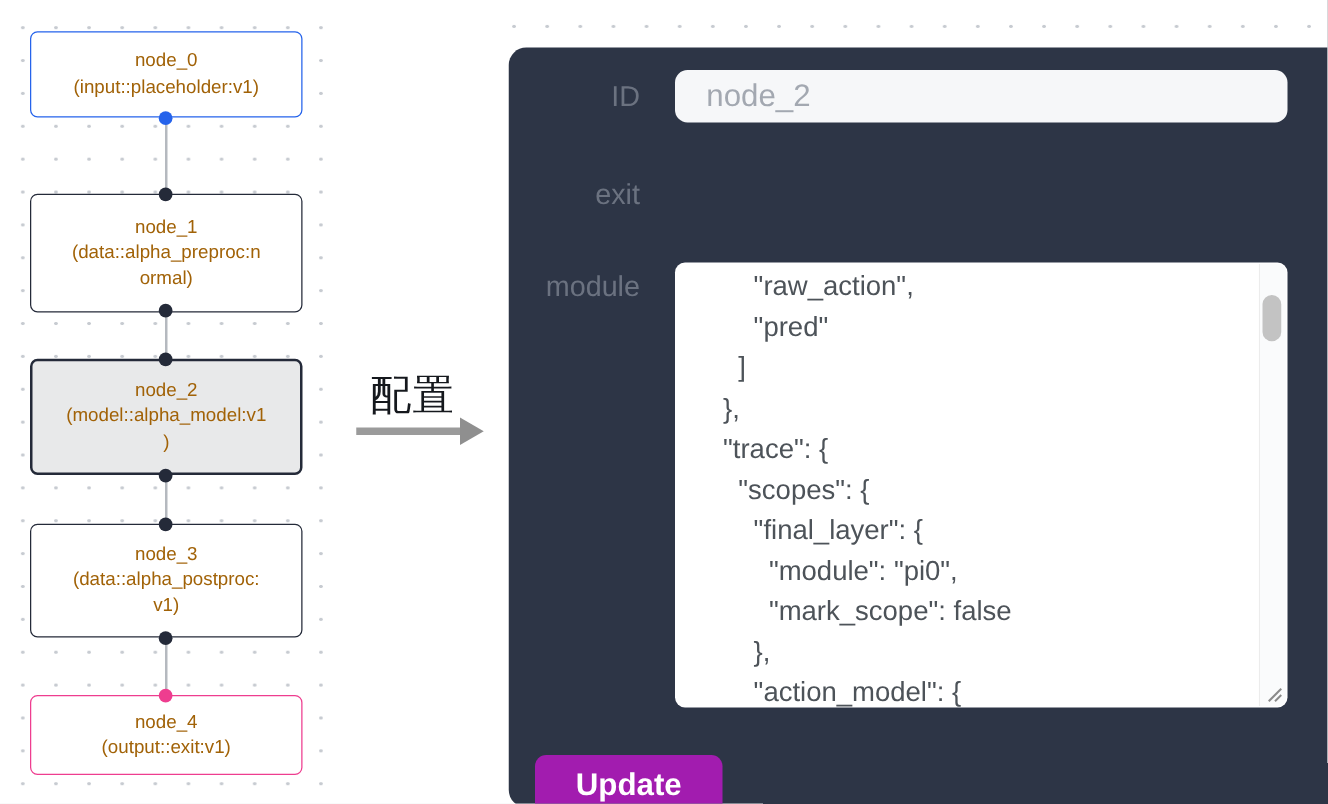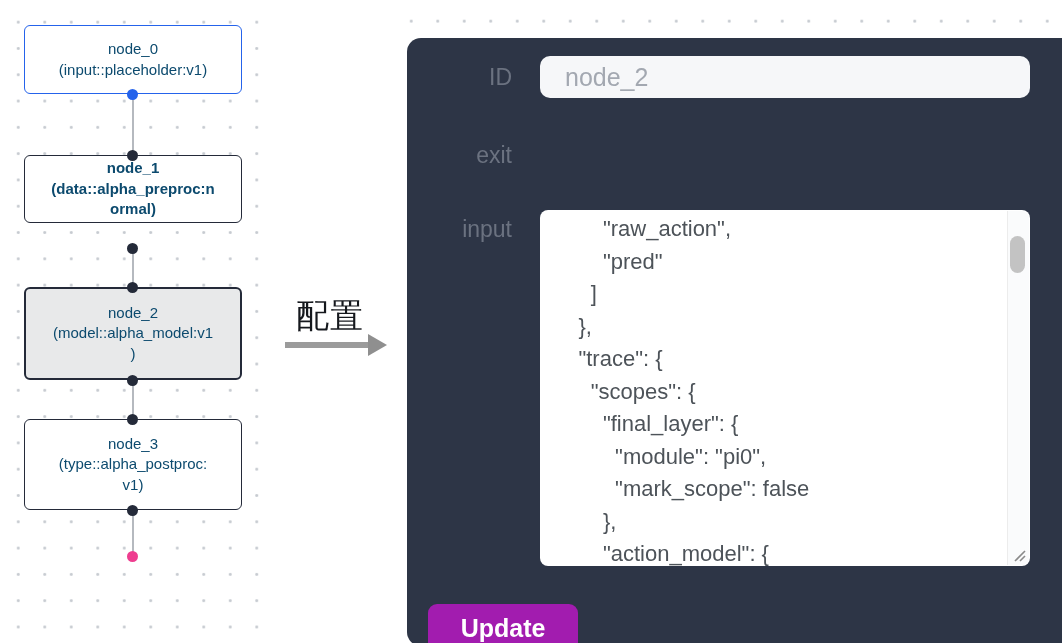--- a/index.html
+++ b/index.html
@@ -16,27 +16,27 @@
   }
   .dots.left  { left:0;  width:278px;  background-position:5px 9px; }
   .dots.right { left:392px; width:670px; background-position:6px 8px; }
 
   
   .node {
     position:absolute; left:24px; width:218px;
     background:#ffffff; border:1.5px solid #242a39; border-radius:6px;
     display:flex; align-items:center; justify-content:center;
     text-align:center; white-space:pre-line;
-    font-size:15px; line-height:20.5px; color:#0c4a6e; cursor:pointer;
+    font-size:15px; line-height:20.5px; color:#a16207; cursor:pointer;
   }
   .node.blue { border-color:#2563eb; }
   .node.pink { border-color:#ee3d8f; }
   .node.selected { background:#e8e9ea; border-width:2.5px; }
   #node0 { top:25px;  height:69px; }
-  #node1 { top:155px; height:68px;font-weight:bold; }
+  #node1 { top:155px; height:95px; }
   #node2 { top:287px; height:93px; }
   #node3 { top:419px; height:91px; }
   #node4 { top:556px; height:64px; }
 
   .edge { position:absolute; left:132px; width:2px; background:#b5b9bf; }
   .edge.e1 { top:94px;  height:61px; }
   .edge.e2 { top:248px; height:39px; }
   .edge.e3 { top:380px; height:39px; }
   .edge.e4 { top:510px; height:46px; }
 
@@ -115,22 +115,24 @@
 
   <div class="node blue" id="node0">node_0
 (input::placeholder:v1)</div>
   <div class="node" id="node1">node_1
 (data::alpha_preproc:n
 ormal)</div>
   <div class="node selected" id="node2">node_2
 (model::alpha_model:v1
 )</div>
   <div class="node" id="node3">node_3
-(type::alpha_postproc:
+(data::alpha_postproc:
 v1)</div>
+  <div class="node pink" id="node4">node_4
+(output::exit:v1)</div>
 
   <div class="port blue p0b"></div>
   <div class="port p1t"></div>
   <div class="port p1b"></div>
   <div class="port p2t"></div>
   <div class="port p2b"></div>
   <div class="port p3t"></div>
   <div class="port p3b"></div>
   <div class="port pink p4t"></div>
 
@@ -141,21 +143,21 @@
   </svg>
 
   <div class="dots right"></div>
 
   <div class="panel">
     <div class="field-label lab-id">ID</div>
     <input class="panel-input in-id" type="text" value="node_2" style="">
 
     <div class="field-label lab-type">exit</div>
 
-    <div class="field-label lab-config">input</div>
+    <div class="field-label lab-config">module</div>
     <div class="config-box">
       <pre>        "raw_action",
         "pred"
       ]
     },
     "trace": {
       "scopes": {
         "final_layer": {
           "module": "pi0",
           "mark_scope": false

